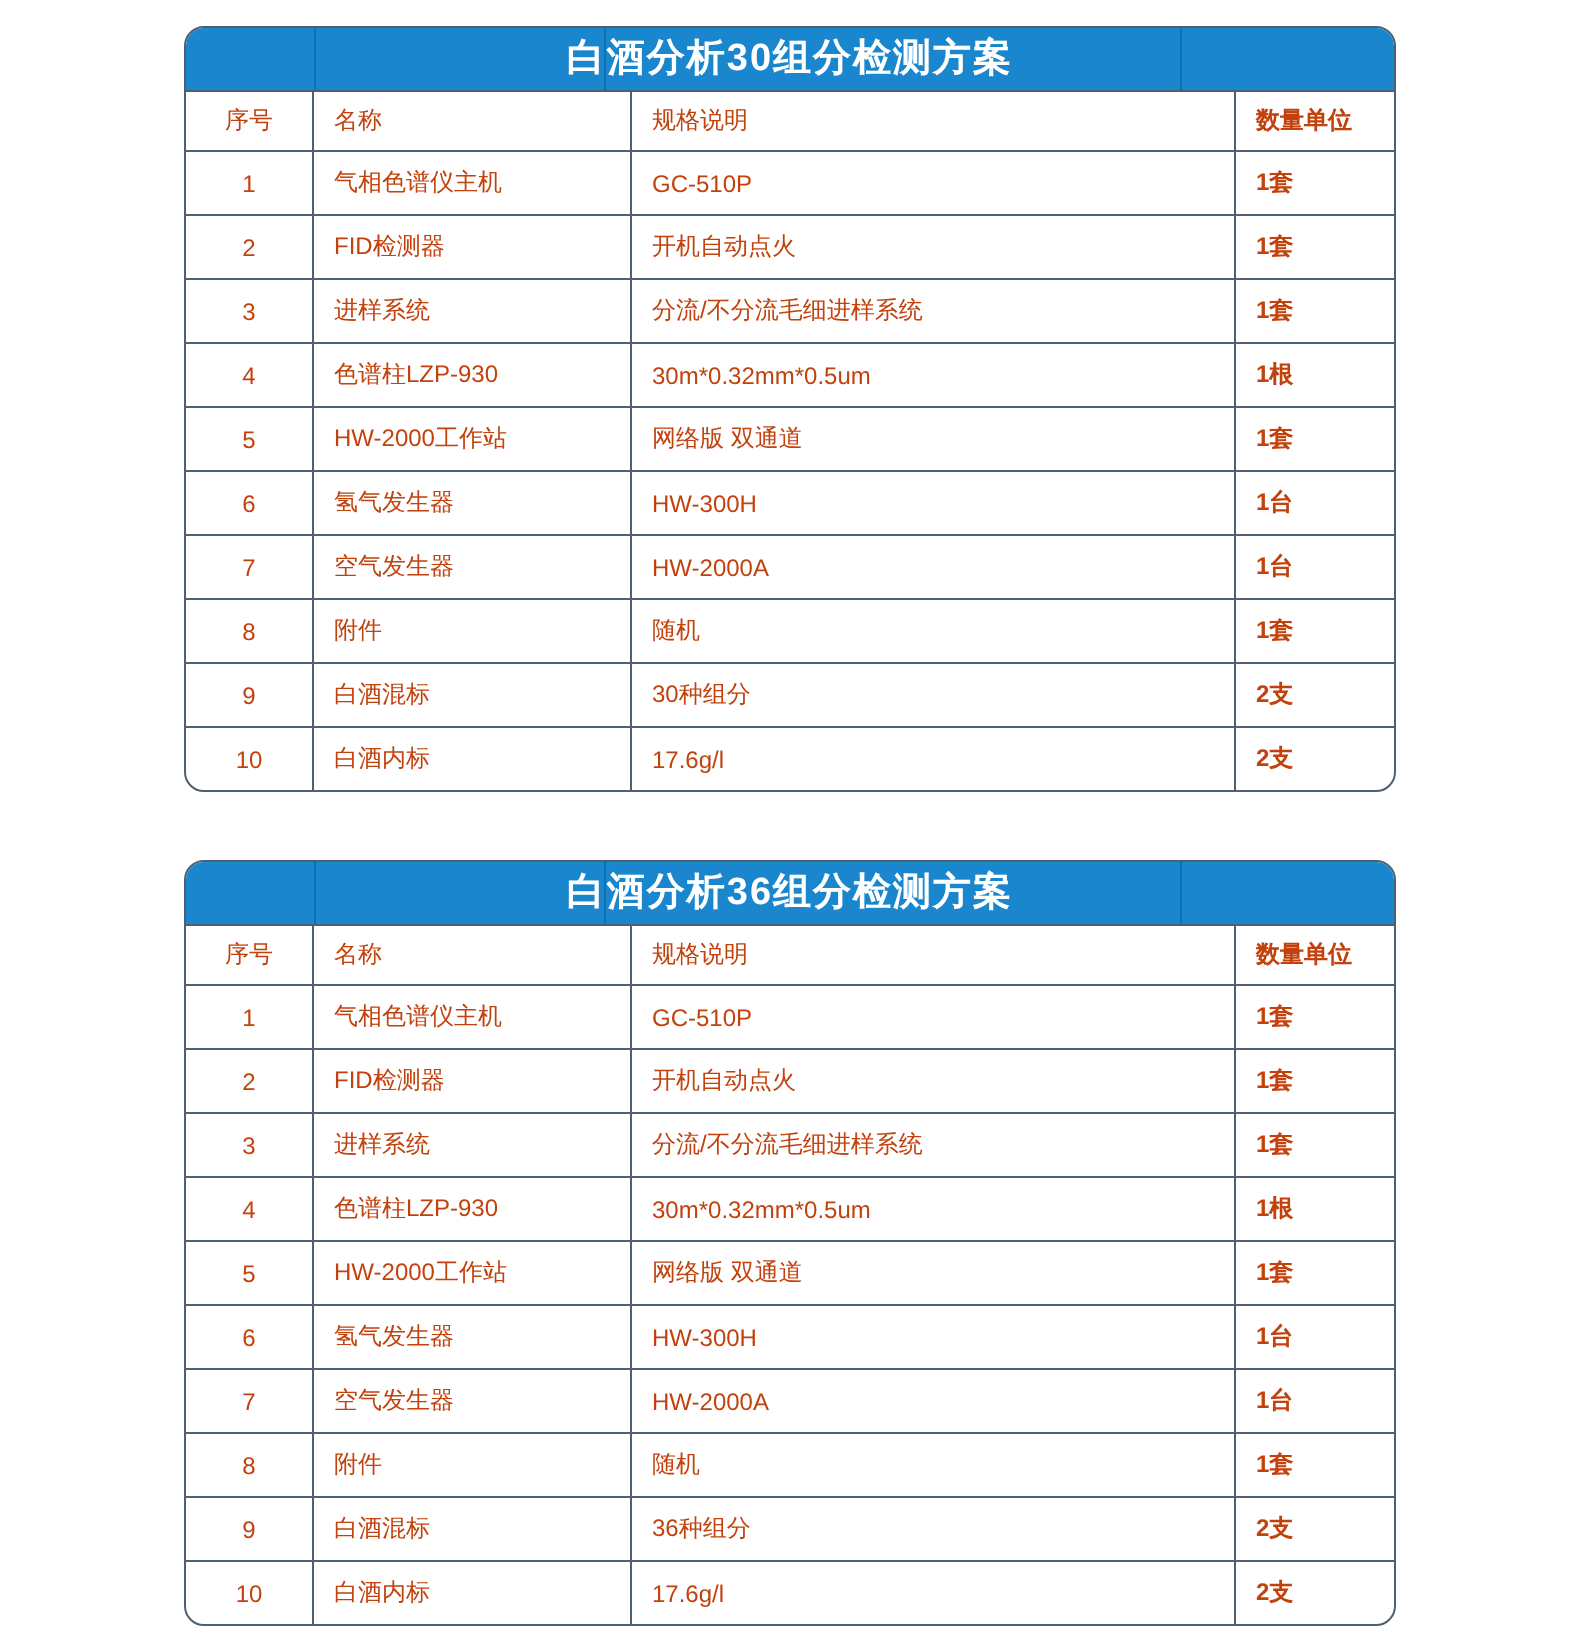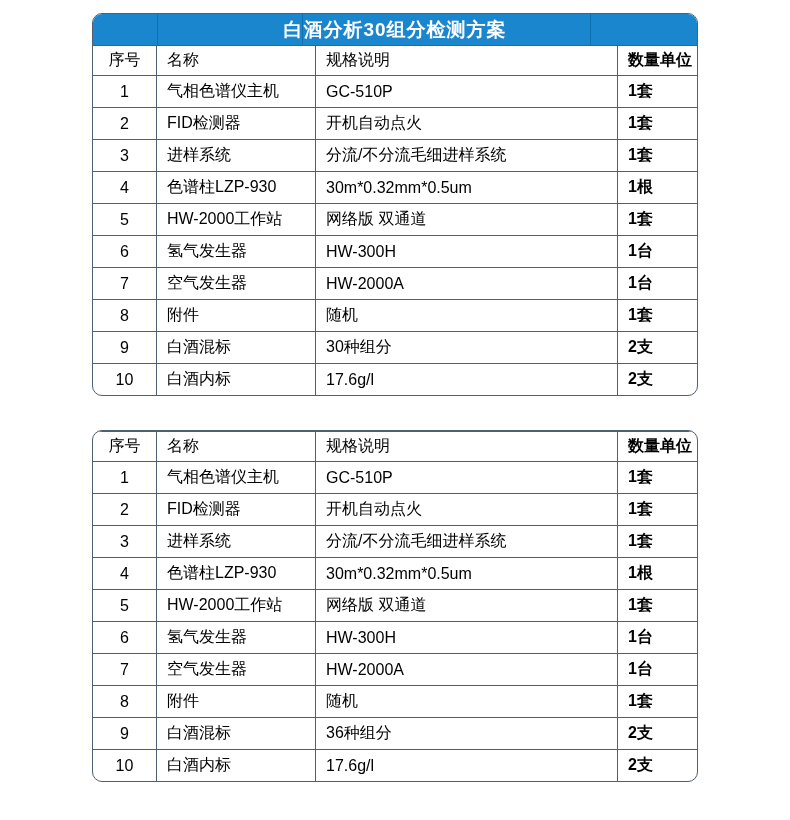--- a/index.html
+++ b/index.html
@@ -46,22 +46,22 @@
     width: 1px;
     background: #0f70b0;
   }
   .td1 { left: 64px; }
   .td2 { left: 209px; }
   .td3 { left: 497px; }
   table {
     border-collapse: collapse;
     table-layout: fixed;
     width: 100%;
-    font-size: 16px;
-    color: #000000;
+    font-size: 12px;
+    color: #c2410c;
   }
   th, td {
     border: 1px solid #4e6070;
     height: 31px;
     padding: 0 4px 0 10px;
     text-align: left;
     font-weight: normal;
     overflow: hidden;
     white-space: nowrap;
   }
@@ -159,20 +159,26 @@
             <td class="c0">10</td>
             <td class="c1">白酒内标</td>
             <td class="c2">17.6g/l</td>
             <td class="c3">2支</td>
           </tr>
         </tbody>
     </table>
   </section>
 
   <section class="plan-table">
+    <div class="title-bar">
+      <span class="title-divider td1"></span>
+      <span class="title-divider td2"></span>
+      <span class="title-divider td3"></span>
+      <span class="title-text">白酒分析36组分检测方案</span>
+    </div>
     <table>
       <thead>
           <tr>
             <th class="c0">序号</th>
             <th class="c1">名称</th>
             <th class="c2">规格说明</th>
             <th class="c3">数量单位</th>
           </tr>
         </thead>
       <tbody>

